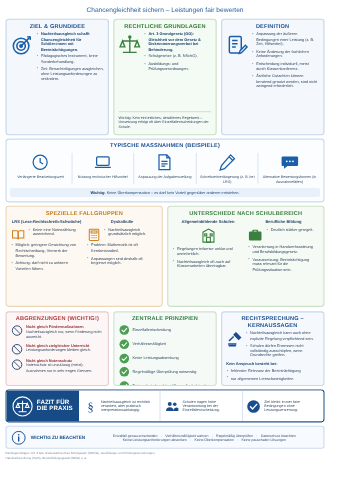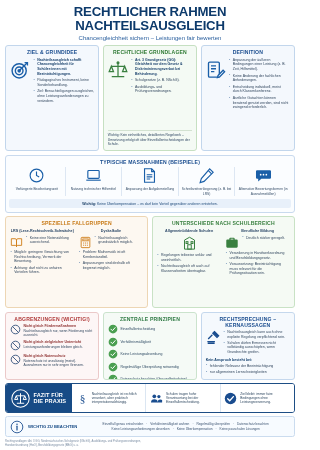--- a/index.html
+++ b/index.html
@@ -181,21 +181,20 @@
     margin-top: 3px;
     font-size: 2.7px; line-height: 1.4; color: #7b8da3;
   }
   svg { display: block; }
 </style>
 </head>
 <body>
 
 <div class="page">
 
-  <div class="title">RECHTLICHER RAHMEN NACHTEILSAUSGLEICH</div>
   <div class="subtitle">Chancengleichheit sichern – Leistungen fair bewerten</div>
 
   <div class="row1">
 
     <div class="card c-blue">
       <div class="card-title">ZIEL &amp; GRUNDIDEE</div>
       <div class="body-with-icon">
         <div class="ic">
           <svg width="20" height="20" viewBox="0 0 24 24" fill="none" stroke="#1a5fa8" stroke-width="1.7">
             <circle cx="11" cy="13" r="8.5"></circle>

